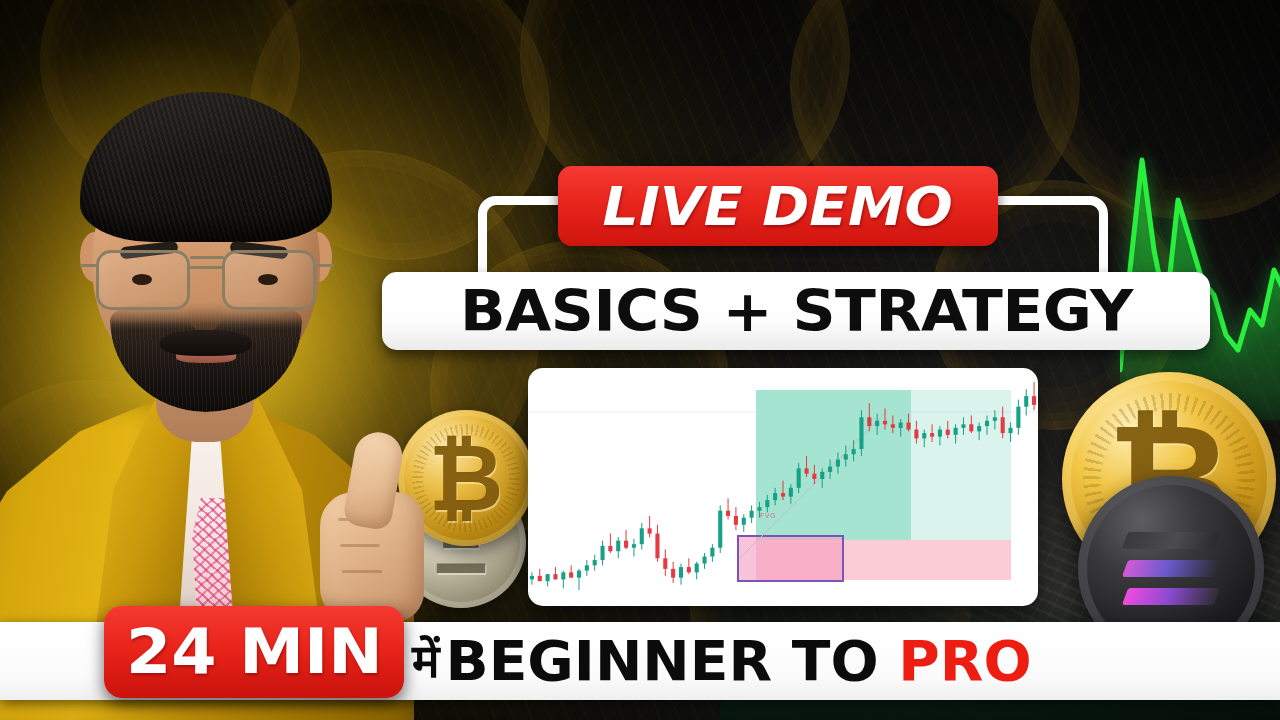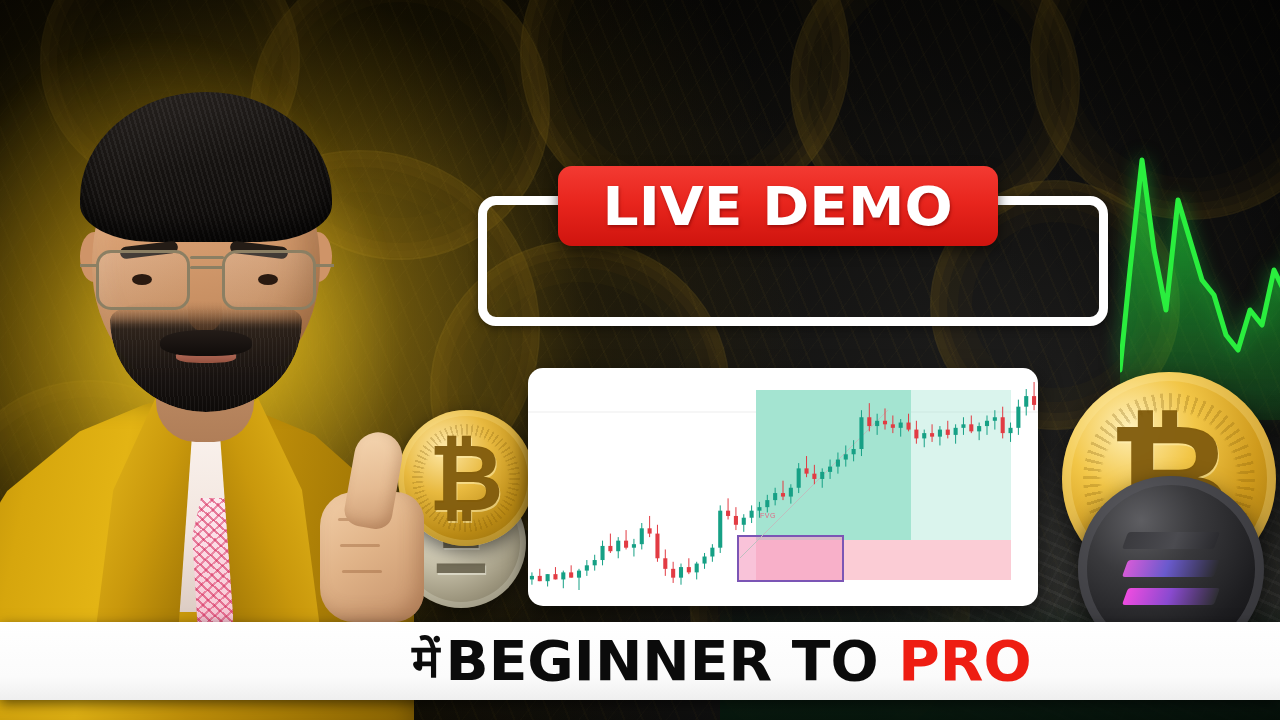--- a/index.html
+++ b/index.html
@@ -266,21 +266,21 @@
     border-radius:18px;
     box-shadow:0 2px 9px rgba(0,0,0,.45);
   }
 
   
   .live-demo {
     position:absolute; left:558px; top:166px; width:440px; height:80px;
     background:linear-gradient(180deg,#f33a32 0%, #e8251d 46%, #cf140e 100%);
     border-radius:14px;
     box-shadow:0 5px 13px rgba(0,0,0,.55);
-    display:flex; align-items:center; justify-content:center;
+    display:flex; align-items:center; justify-content:center;font-style:italic;
   }
   .live-demo span {
     font-family:"DejaVu Sans", sans-serif;
     font-weight:700; font-size:53px; line-height:1; letter-spacing:0px;
     color:#ffffff; transform:scaleX(1.07);
     text-shadow:1px 2px 3px rgba(110,0,0,.55);
     white-space:nowrap;
   }
 
   
@@ -441,20 +441,23 @@
     </div>
   </div>
 
   <div class="white-frame"></div>
 
 
   <div class="live-demo">
     <span>LIVE DEMO</span>
   </div>
 
+  <div class="basics">
+    <span>BASICS + STRATEGY</span>
+  </div>
 
   <div class="chart-panel">
     <svg id="candle-svg" viewBox="0 0 510 238" preserveAspectRatio="none">
       <line x1="0" y1="44" x2="510" y2="44" stroke="#ededed" stroke-width="1"></line>
 
       <rect x="228" y="22" width="155" height="150" fill="#9fe3cf" fill-opacity=".95"></rect>
       <rect x="383" y="22" width="100" height="150" fill="#9fe3cf" fill-opacity=".38"></rect>
 
       <rect x="228" y="172" width="255" height="40" fill="#fbc9d3" fill-opacity=".95"></rect>
 
@@ -595,14 +598,17 @@
         </g>
     </svg>
   </div>
   <div class="fvg-label">FVG</div>
 
   <div class="bottom-bar"></div>
   <div class="bottom-text">
     <span class="hindi-word">में</span>
     <span class="bottom-main"><span>BEGINNER TO </span><span class="bottom-pro">PRO</span></span>
   </div>
+  <div class="min-badge">
+    <span>24 MIN</span>
+  </div>
 
 </div>
 
 </body></html>

